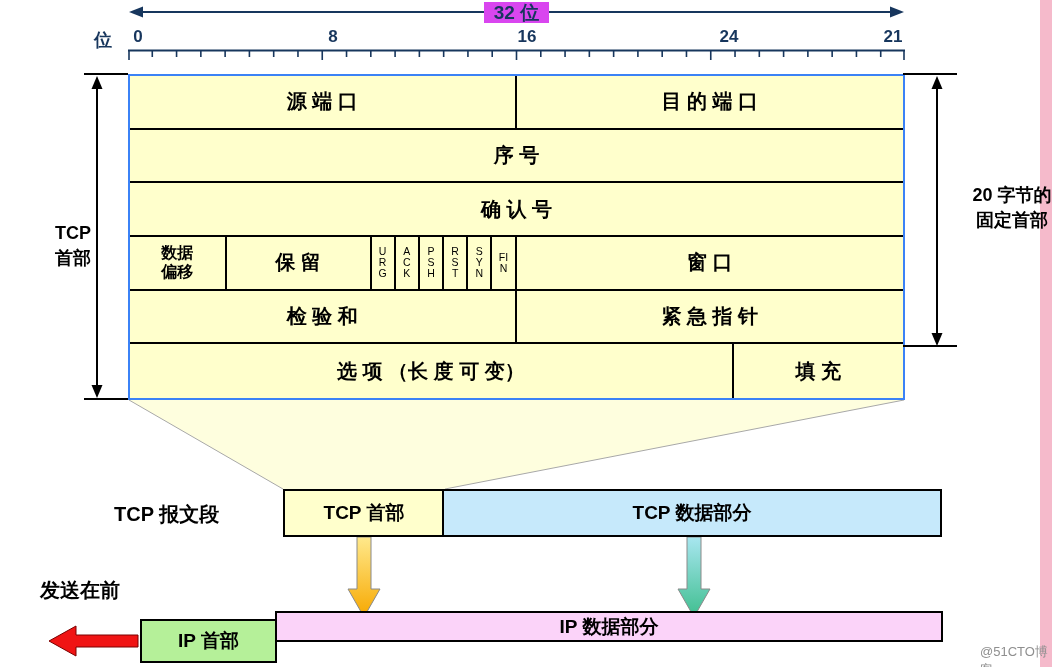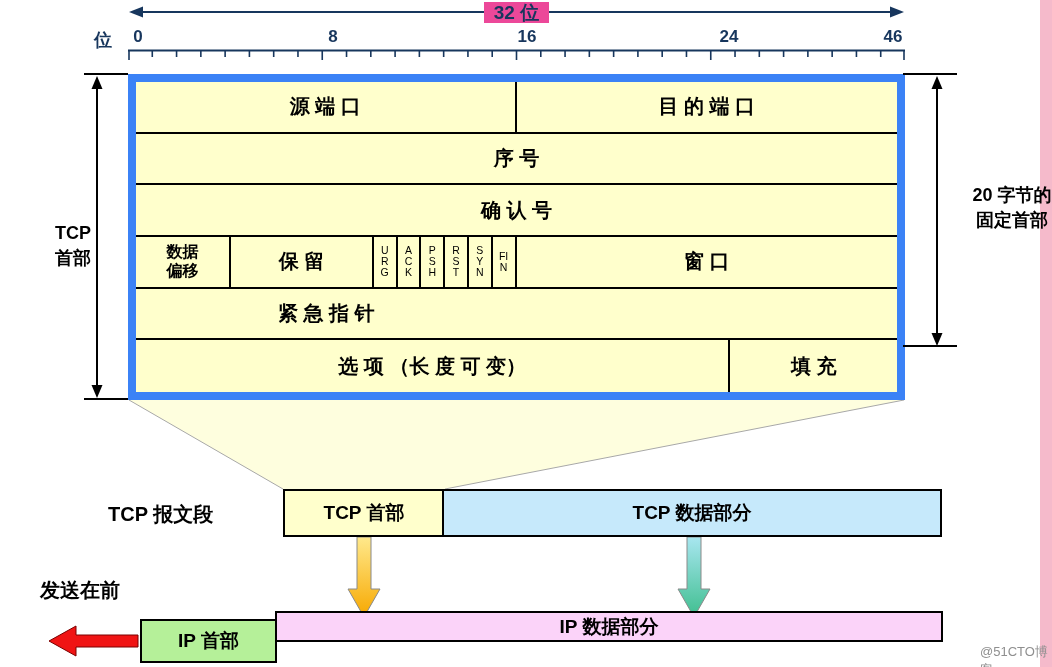--- a/index.html
+++ b/index.html
@@ -7,30 +7,30 @@
   body{font-family:"Liberation Sans","DejaVu Sans",sans-serif;color:#000}
   .canvas{position:relative;width:1052px;height:667px;background:#fff;overflow:hidden}
 
   .page-strip{position:absolute;right:0;top:0;width:12px;height:100%;background:var(--strip)}
 
   
   .top-arrow{position:absolute;left:128px;top:4px;width:777px;height:16px}
   .top-arrow line{stroke:var(--axis);stroke-width:2}
   .top-arrow polygon{fill:var(--axis)}
   .top-arrow-label{position:absolute;left:128px;top:0;width:777px;text-align:center;font-size:19px;font-weight:bold;color:var(--axis)}
-  .top-arrow-label span{background:#ec4899;padding:0 10px}
+  .top-arrow-label span{background:#d946ef;padding:0 10px}
 
   .bit-word{position:absolute;left:94px;top:28px;font-size:18px;font-weight:bold;color:var(--axis)}
   .tick-num{position:absolute;top:27px;transform:translateX(-50%);font-size:17px;font-weight:bold;color:var(--axis)}
   .bit-ruler{position:absolute;left:128px;top:49px;width:777px;height:14px}
   .bit-ruler line{stroke:var(--axis);stroke-width:1.6}
   .bit-ruler .base{stroke-width:2.2}
 
   
-  .htable{position:absolute;left:128px;top:74px;width:777px;height:326px;border:8px solid #3b82f6;
+  .htable{position:absolute;left:128px;top:74px;width:777px;height:326px;border:2px solid #3b82f6;
           background:var(--table_fill);display:grid;grid-template-rows:repeat(6,1fr)}
   .trow{display:flex;border-bottom:2px solid #000;min-height:0}
   .trow.last{border-bottom:none}
   .cell{border-right:2px solid #000;display:flex;align-items:center;justify-content:center;
         font-size:20px;font-weight:bold;overflow:hidden}
   .cell.end{border-right:none}
   .w50{width:50%}.w100{width:100%}.w125{width:12.5%}.w1875{width:18.75%}
   .wflag{width:3.125%}.w781{width:78.1%}.w219{width:21.9%}
   .two-line{font-size:16px;line-height:1.15;text-align:center;white-space:pre-line}
   .vtext{width:11px;word-break:break-all;line-height:1.06;font-size:10.5px;text-align:center;font-weight:normal}
@@ -80,21 +80,21 @@
   </svg>
   <div class="top-arrow-label">
     <span>32 位</span>
   </div>
 
   <div class="bit-word">位</div>
   <div class="tick-num" style="left:138px">0</div>
   <div class="tick-num" style="left:333px">8</div>
   <div class="tick-num" style="left:527px">16</div>
   <div class="tick-num" style="left:729px">24</div>
-  <div class="tick-num" style="left:893px">46</div>
+  <div class="tick-num" style="left:893px">21</div>
   <svg class="bit-ruler" width="777" height="14" viewBox="0 0 777 14">
     <line class="base" x1="0" y1="1.5" x2="777" y2="1.5"></line>
   <line x1="1" x2="1" y1="1.5" y2="11"></line>
       <line x1="24.28125" x2="24.28125" y1="1.5" y2="8"></line>
       <line x1="48.5625" x2="48.5625" y1="1.5" y2="8"></line>
       <line x1="72.84375" x2="72.84375" y1="1.5" y2="8"></line>
       <line x1="97.125" x2="97.125" y1="1.5" y2="8"></line>
       <line x1="121.40625" x2="121.40625" y1="1.5" y2="8"></line>
       <line x1="145.6875" x2="145.6875" y1="1.5" y2="8"></line>
       <line x1="169.96875" x2="169.96875" y1="1.5" y2="8"></line>
@@ -168,20 +168,23 @@
           <span class="vtext">SYN</span>
         </div>
       <div class="cell wflag">
           <span class="vtext">FIN</span>
         </div>
       <div class="cell w50 end">
           <span>窗  口</span>
         </div>
     </div>
     <div class="trow">
+      <div class="cell w50">
+          <span>检 验 和</span>
+        </div>
       <div class="cell w50 end">
           <span>紧 急 指 针</span>
         </div>
     </div>
     <div class="trow last">
       <div class="cell w781">
           <span>选 项 （长 度 可 变）</span>
         </div>
       <div class="cell w219 end">
           <span>填  充</span>
@@ -208,21 +211,21 @@
   </svg>
   <div class="side-label" style="left:966px;top:183px;width:92px">20 字节的
 固定首部</div>
 
   <svg class="funnel" viewBox="0 0 777 90">
     <polygon points="1,0 776,0 317,89 155,89"></polygon>
     <line x1="1" y1="0" x2="155" y2="89"></line>
     <line x1="776" y1="0" x2="317" y2="89"></line>
   </svg>
 
-  <div class="plain-label" style="left:108px;top:501px">TCP 报文段</div>
+  <div class="plain-label" style="left:114px;top:501px">TCP 报文段</div>
   <div class="box tcp-hdr-box">
       <span>TCP 首部</span>
     </div>
   <div class="box tcp-data-box">
       <span>TCP 数据部分</span>
     </div>
 
   <svg class="drop-arrow" style="left:345px" viewBox="0 0 38 82">
     <defs>
       <linearGradient id="og" x1="0" y1="0" x2="0" y2="1">

